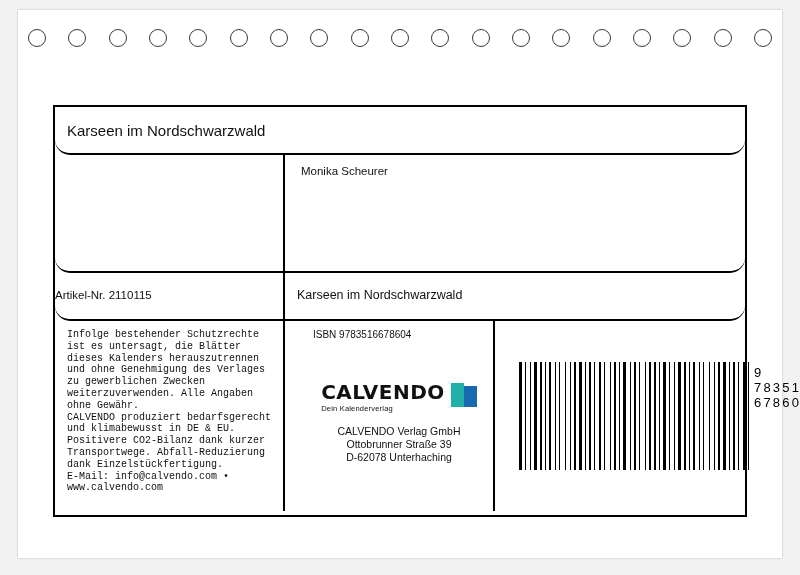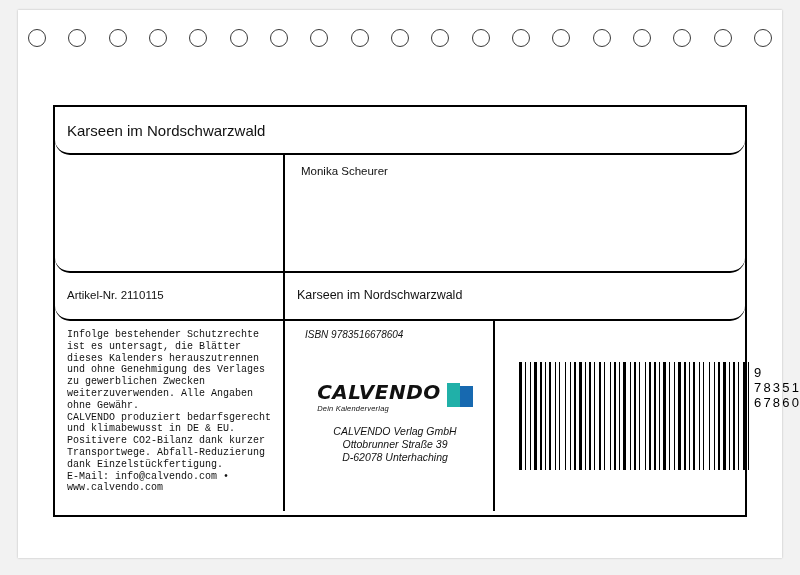--- a/index.html
+++ b/index.html
@@ -107,44 +107,42 @@
     position: relative;
   }
   .author-name {
     font-size: 11.5px;
     color: #111;
     padding: 10px 0 0 16px;
   }
   .article-no {
     font-size: 11.5px;
     color: #111;
-    padding-left: 12px;
     line-height: 44px;
   }
   .subtitle-text {
     font-size: 12.5px;
     color: #111;
     padding-left: 12px;
     line-height: 44px;
   }
 
   
   .legal-col1 {
     width: 230px;
     border-right: 2px solid #000;
     box-sizing: border-box;
     padding: 8px 8px 0 12px;
   }
   .legal-col2 {
     flex: 1;
     border-right: 2px solid #000;
     box-sizing: border-box;
-    padding: 8px 8px 0 20px;
-    position: relative;
-    font-style: italic;
+    padding: 8px 8px 0 28px;
+    position: relative;
   }
   .legal-col3 {
     width: 250px;
     box-sizing: border-box;
     position: relative;
     padding: 8px;
     display: flex;
     align-items: center;
     justify-content: space-between;
   }

